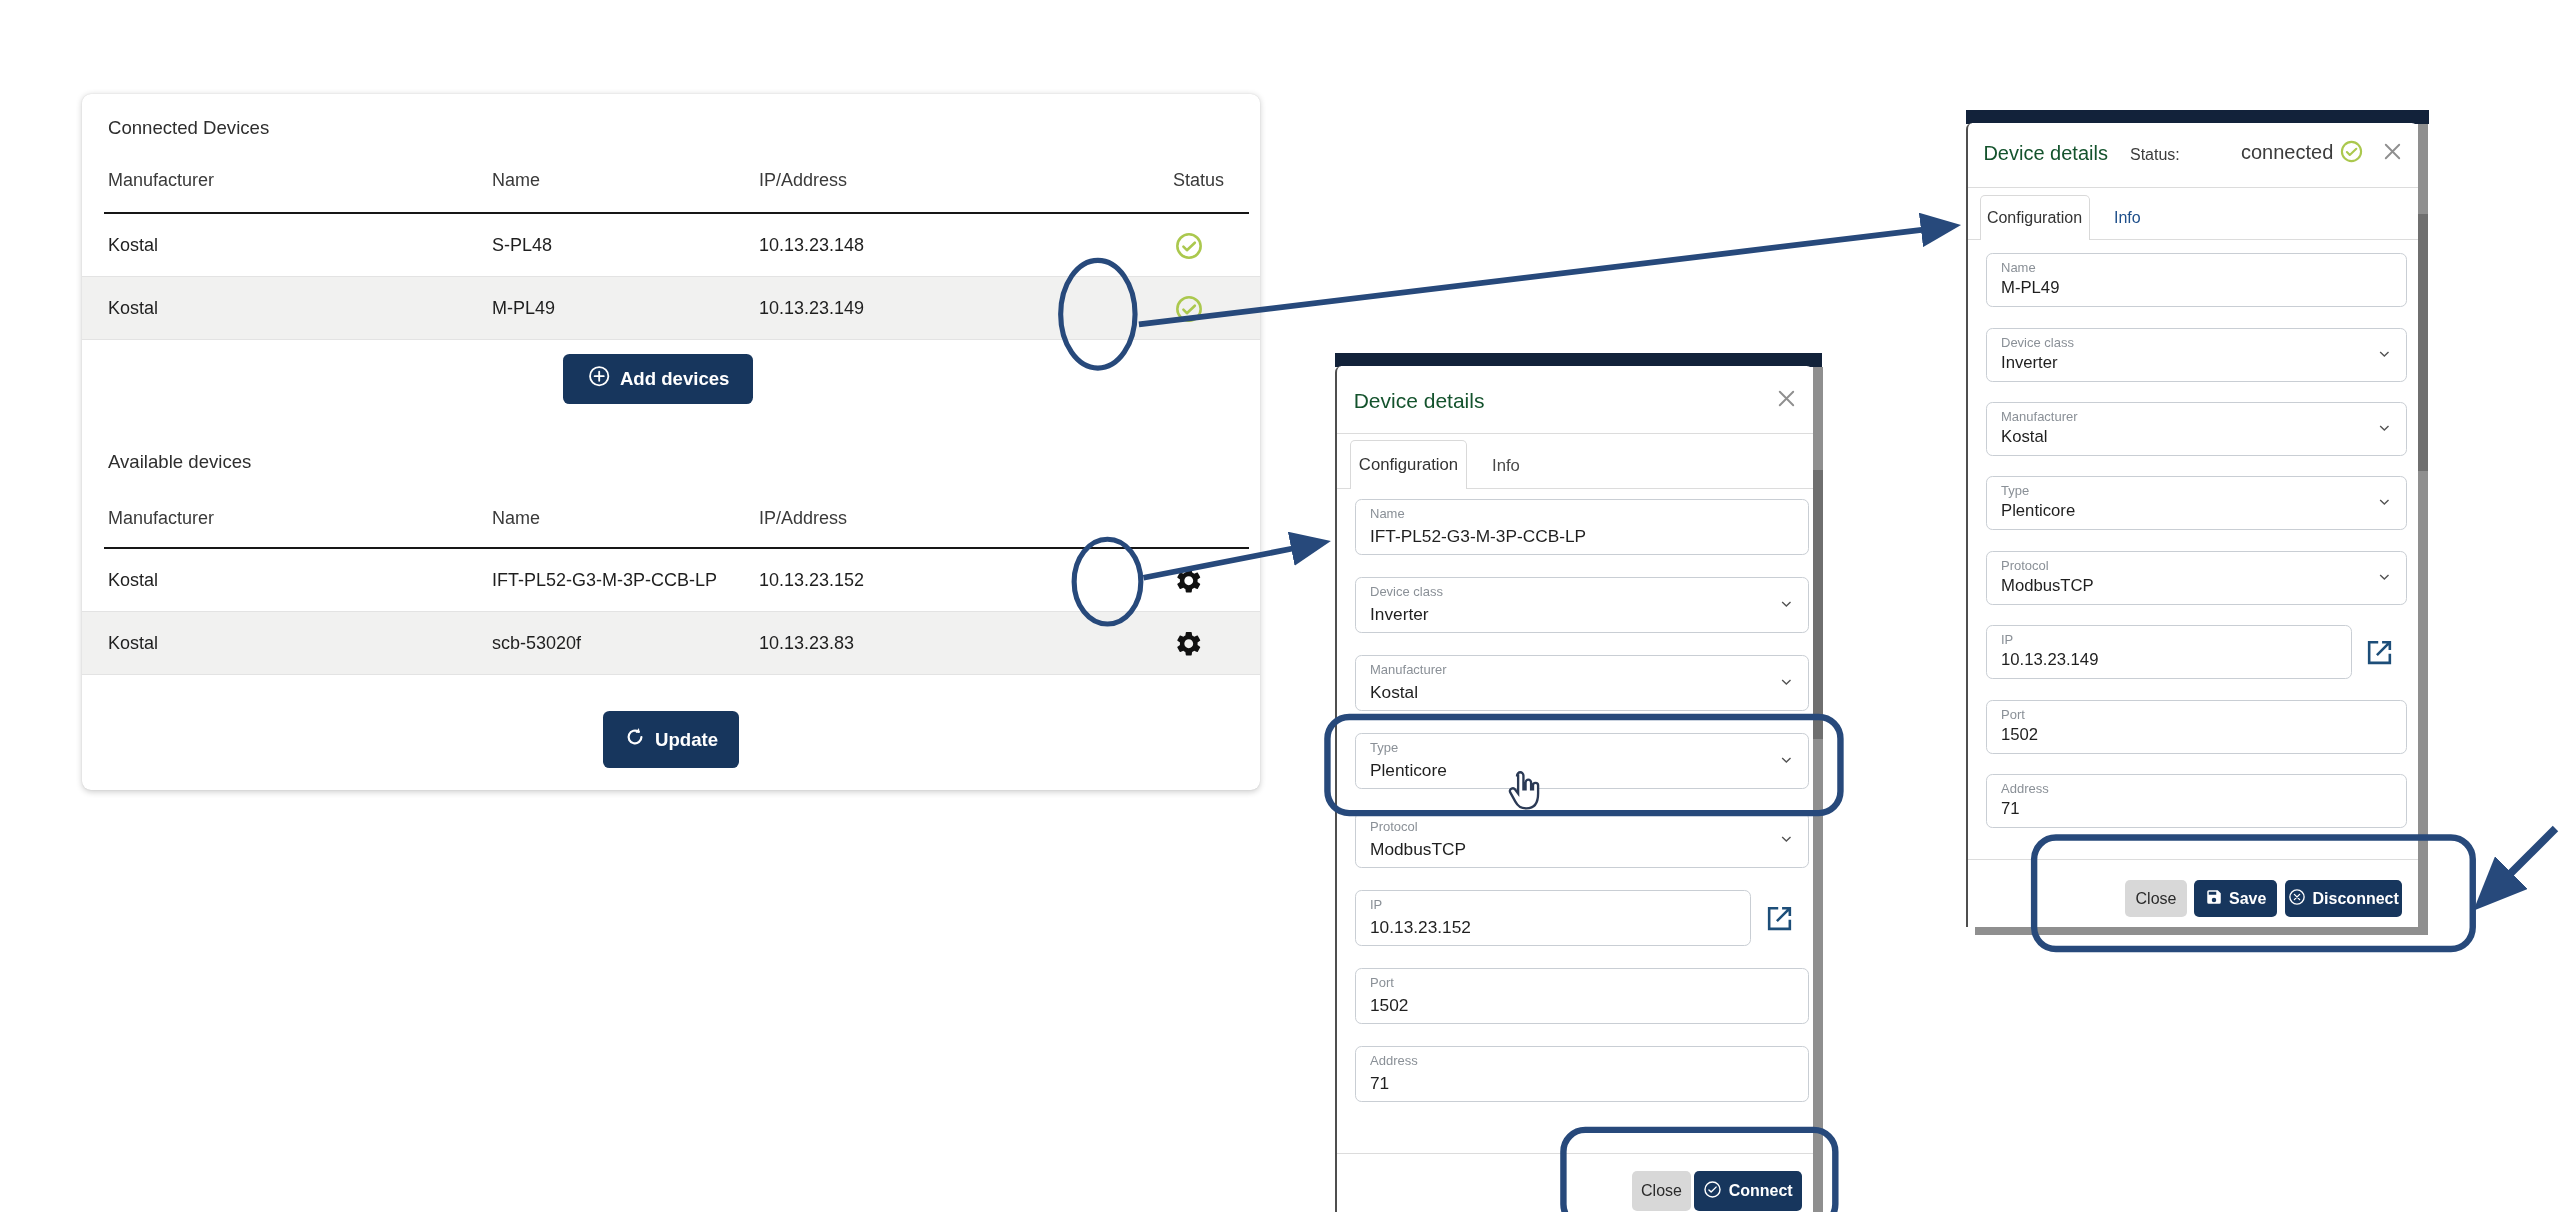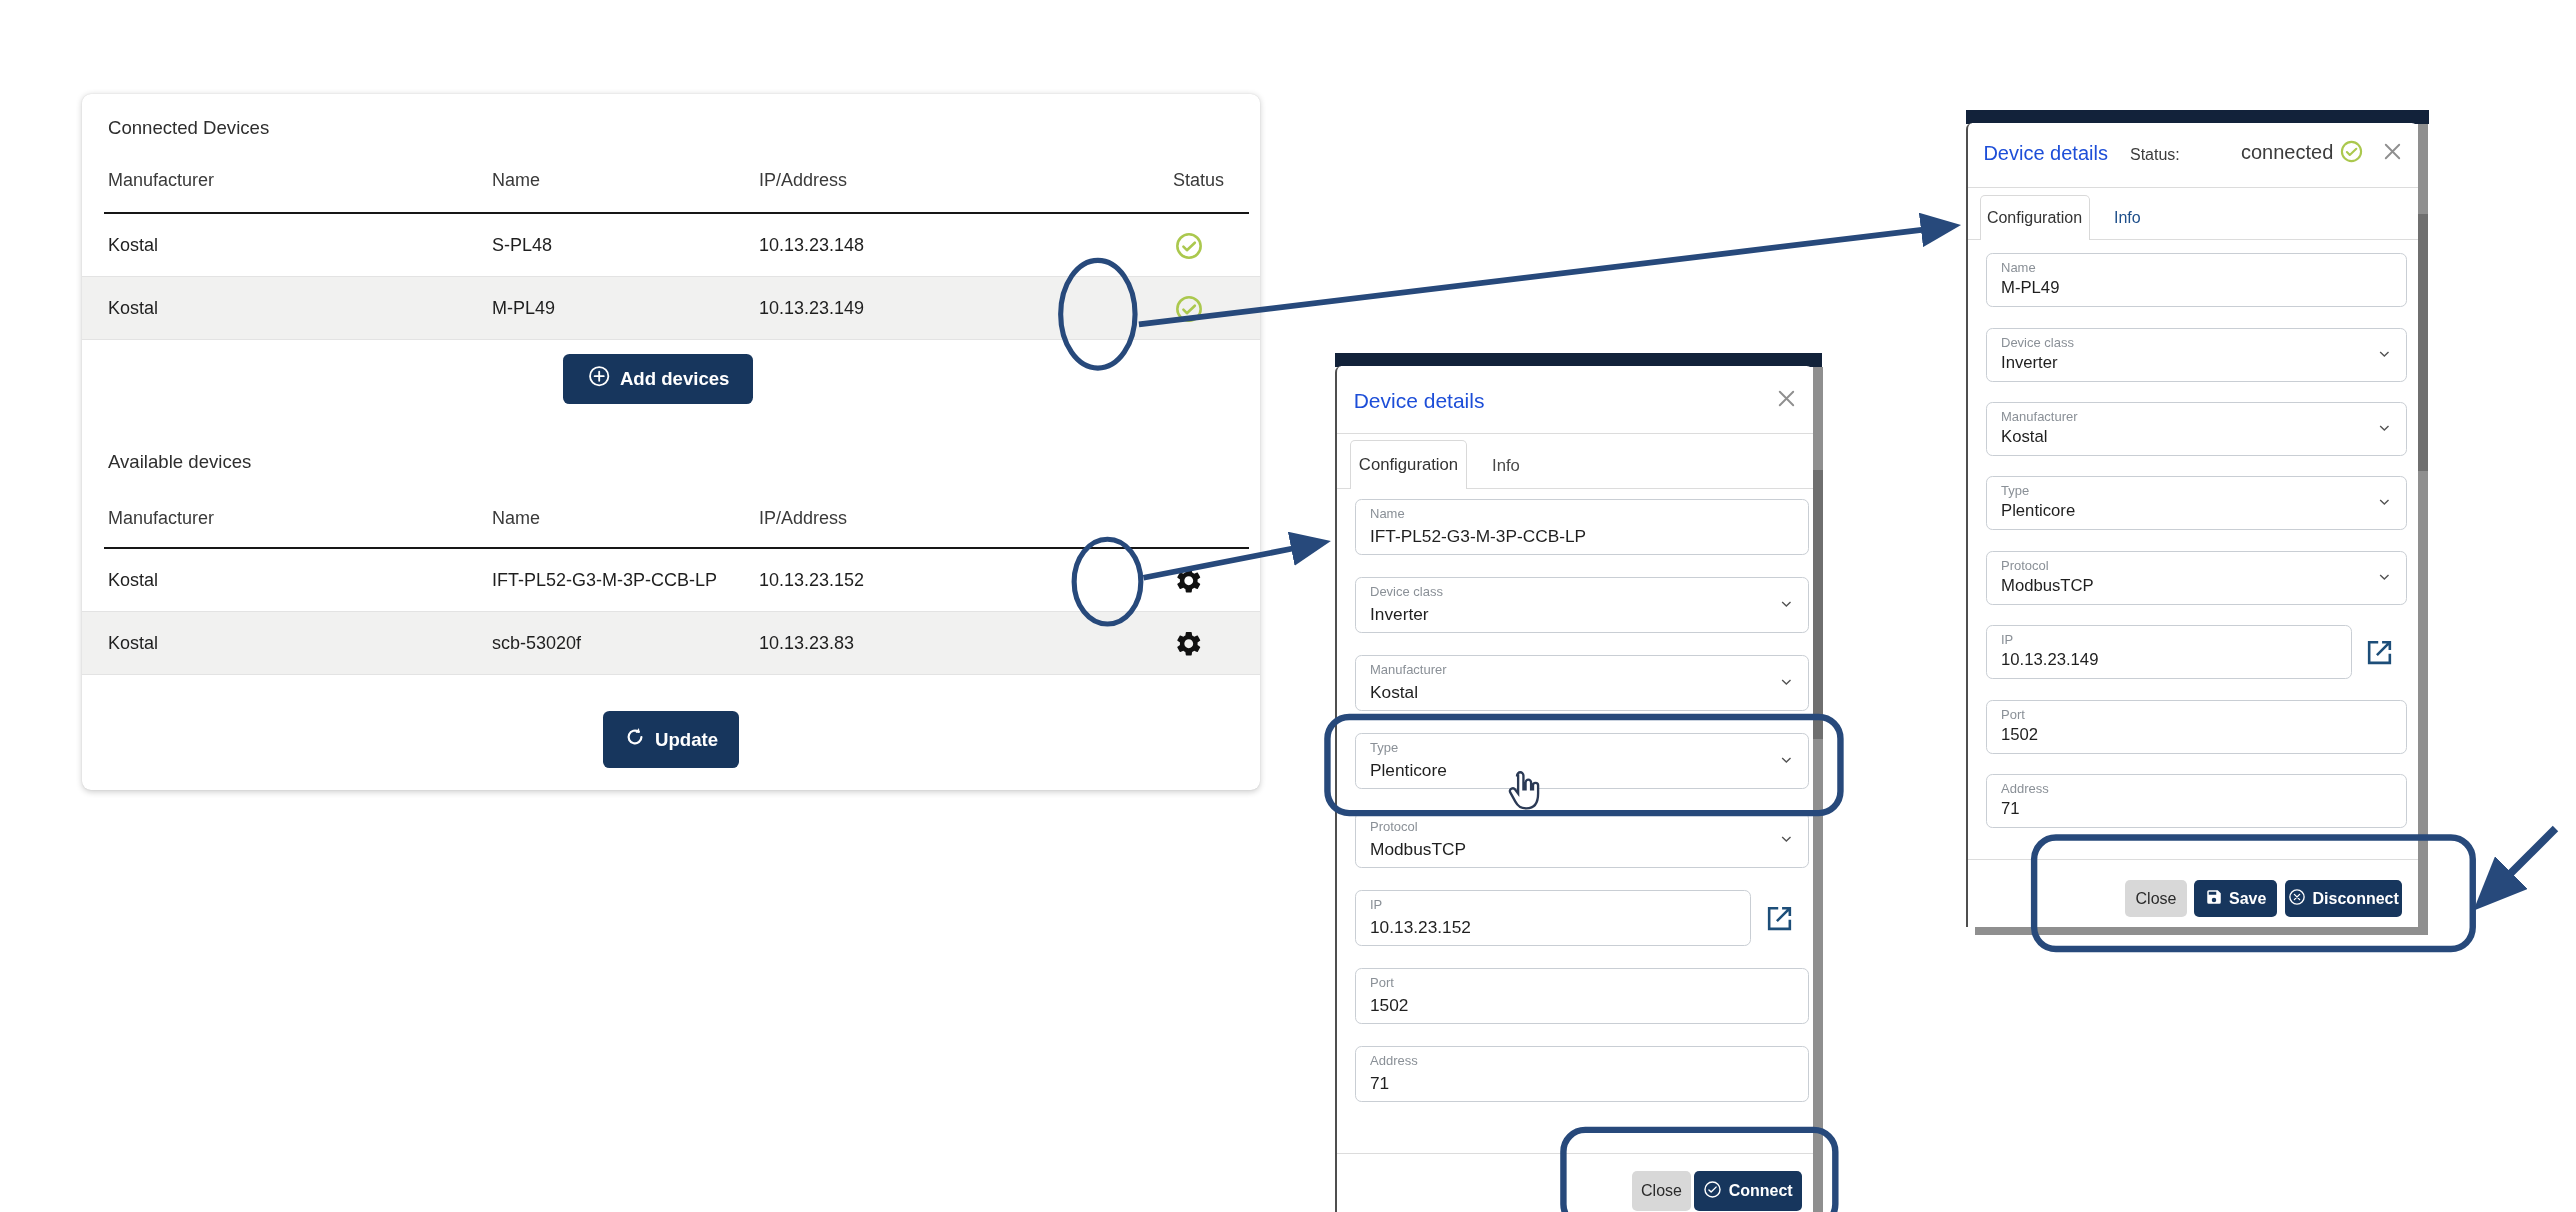--- a/index.html
+++ b/index.html
@@ -25,21 +25,21 @@
   .btn-navy { position:absolute; background:#17365d; border-radius:6.4px; display:flex; align-items:center; justify-content:center;
               gap:9px; color:#fff; font-size:18.6px; font-weight:700; cursor:pointer; border:none; }
 
   
   .dlg { position:absolute; }
   .dlg .topbar { position:absolute; left:0; top:0; width:100%; height:14px; background:#12223a; }
   .dlg .body { position:absolute; top:13px; background:#ffffff; border-left:2.6px solid #4f4f4f; border-radius:6.4px 6.4px 0 0; }
   .dlg .shadow-r { position:absolute; top:14px; width:9.6px; background:#8f8f8f; }
   .dlg .thumb { position:absolute; left:0; width:100%; background:#6f6f6f; }
   .dlg .shadow-b { position:absolute; height:9px; background:#8f8f8f; }
-  .dlg-title { position:absolute; font-size:21px; font-weight:500; color:#1d4ed8; }
+  .dlg-title { position:absolute; font-size:21px; font-weight:500; color:#14532d; }
   .x-close { position:absolute; width:23px; height:23px; cursor:pointer; }
   .hdr-line, .tab-line, .foot-line { position:absolute; left:0; width:100%; height:1.3px; background:#dcdcdc; }
   .tab-box { position:absolute; background:#fff; border:1.3px solid #d9d9d9; border-bottom:none; border-radius:5.1px 5.1px 0 0;
              display:flex; align-items:center; justify-content:center; font-size:16.7px; color:#333; z-index:2; cursor:pointer; }
   .tab-info { position:absolute; font-size:16.7px; cursor:pointer; }
   .fieldbox { position:absolute; border:1.3px solid #c9ced4; border-radius:6.4px; background:#fff; }
   .fieldbox .flabel { position:absolute; left:14px; top:6.4px; font-size:13px; color:#8a9097; }
   .fieldbox .fvalue { position:absolute; left:14px; top:26px; font-size:17.3px; color:#1f1f1f; white-space:nowrap; }
   .chev { position:absolute; right:13px; top:50%; transform:translateY(-50%); }
   .extlink { position:absolute; cursor:pointer; }

